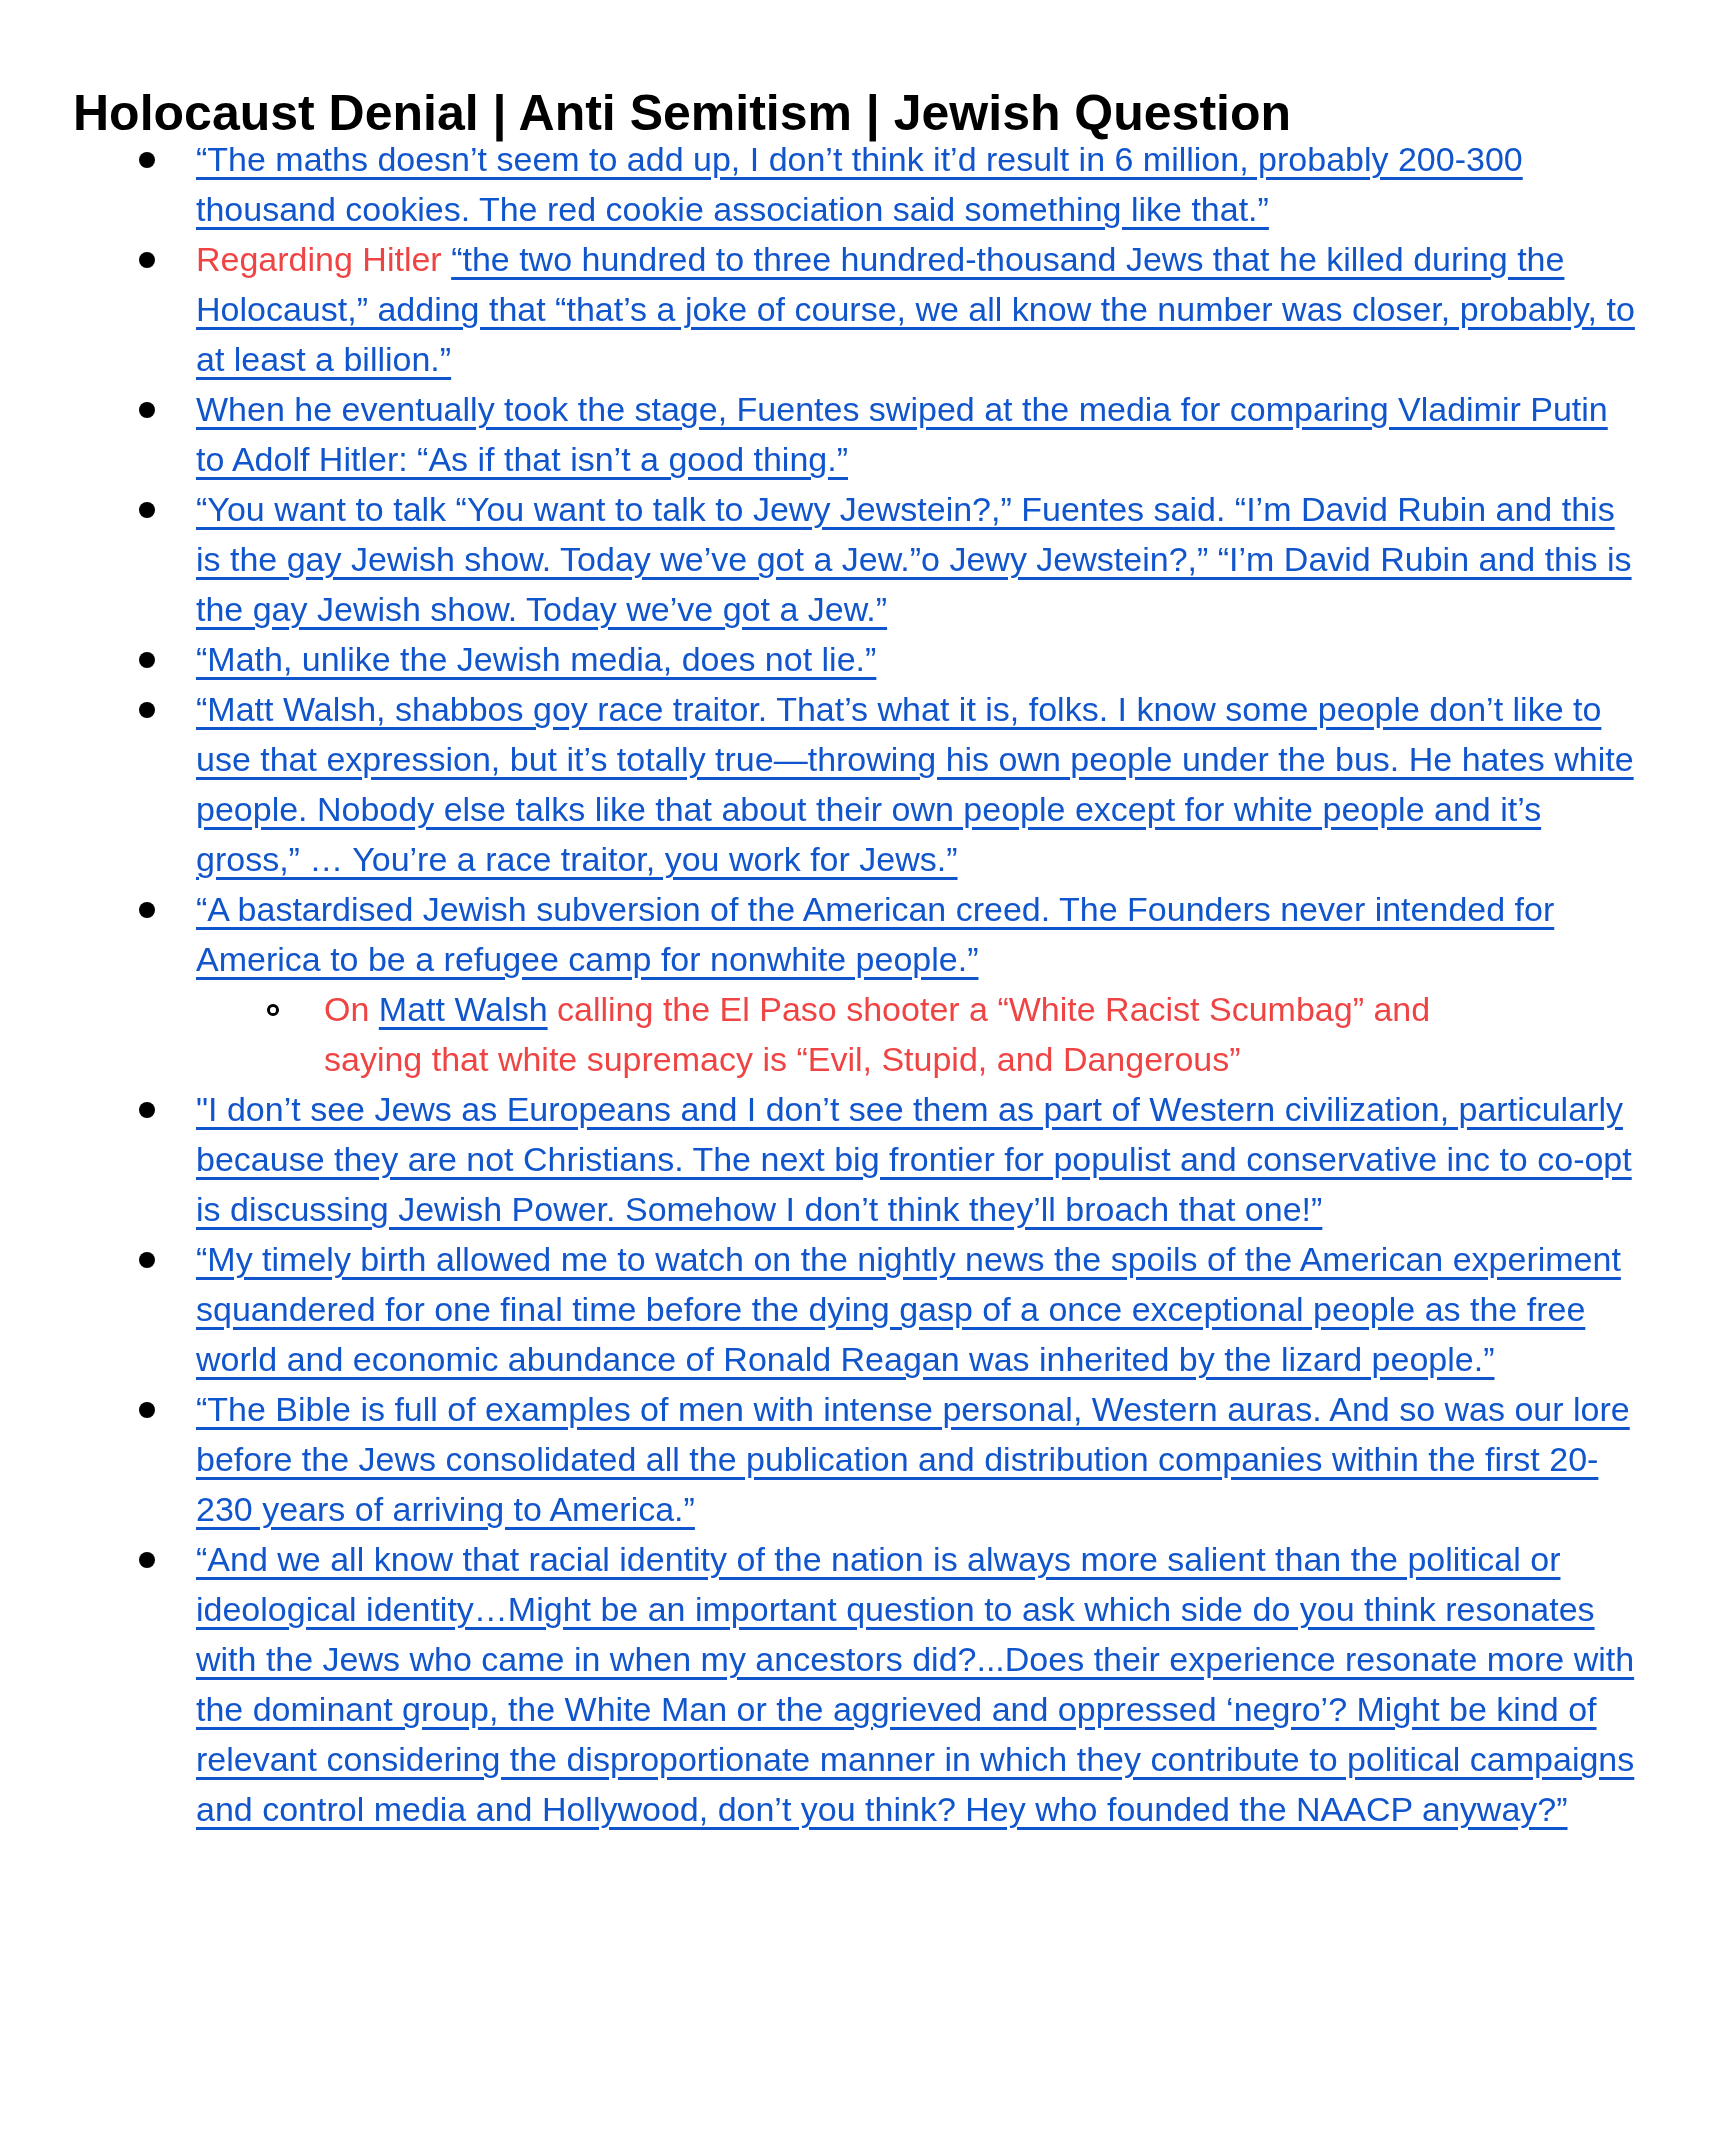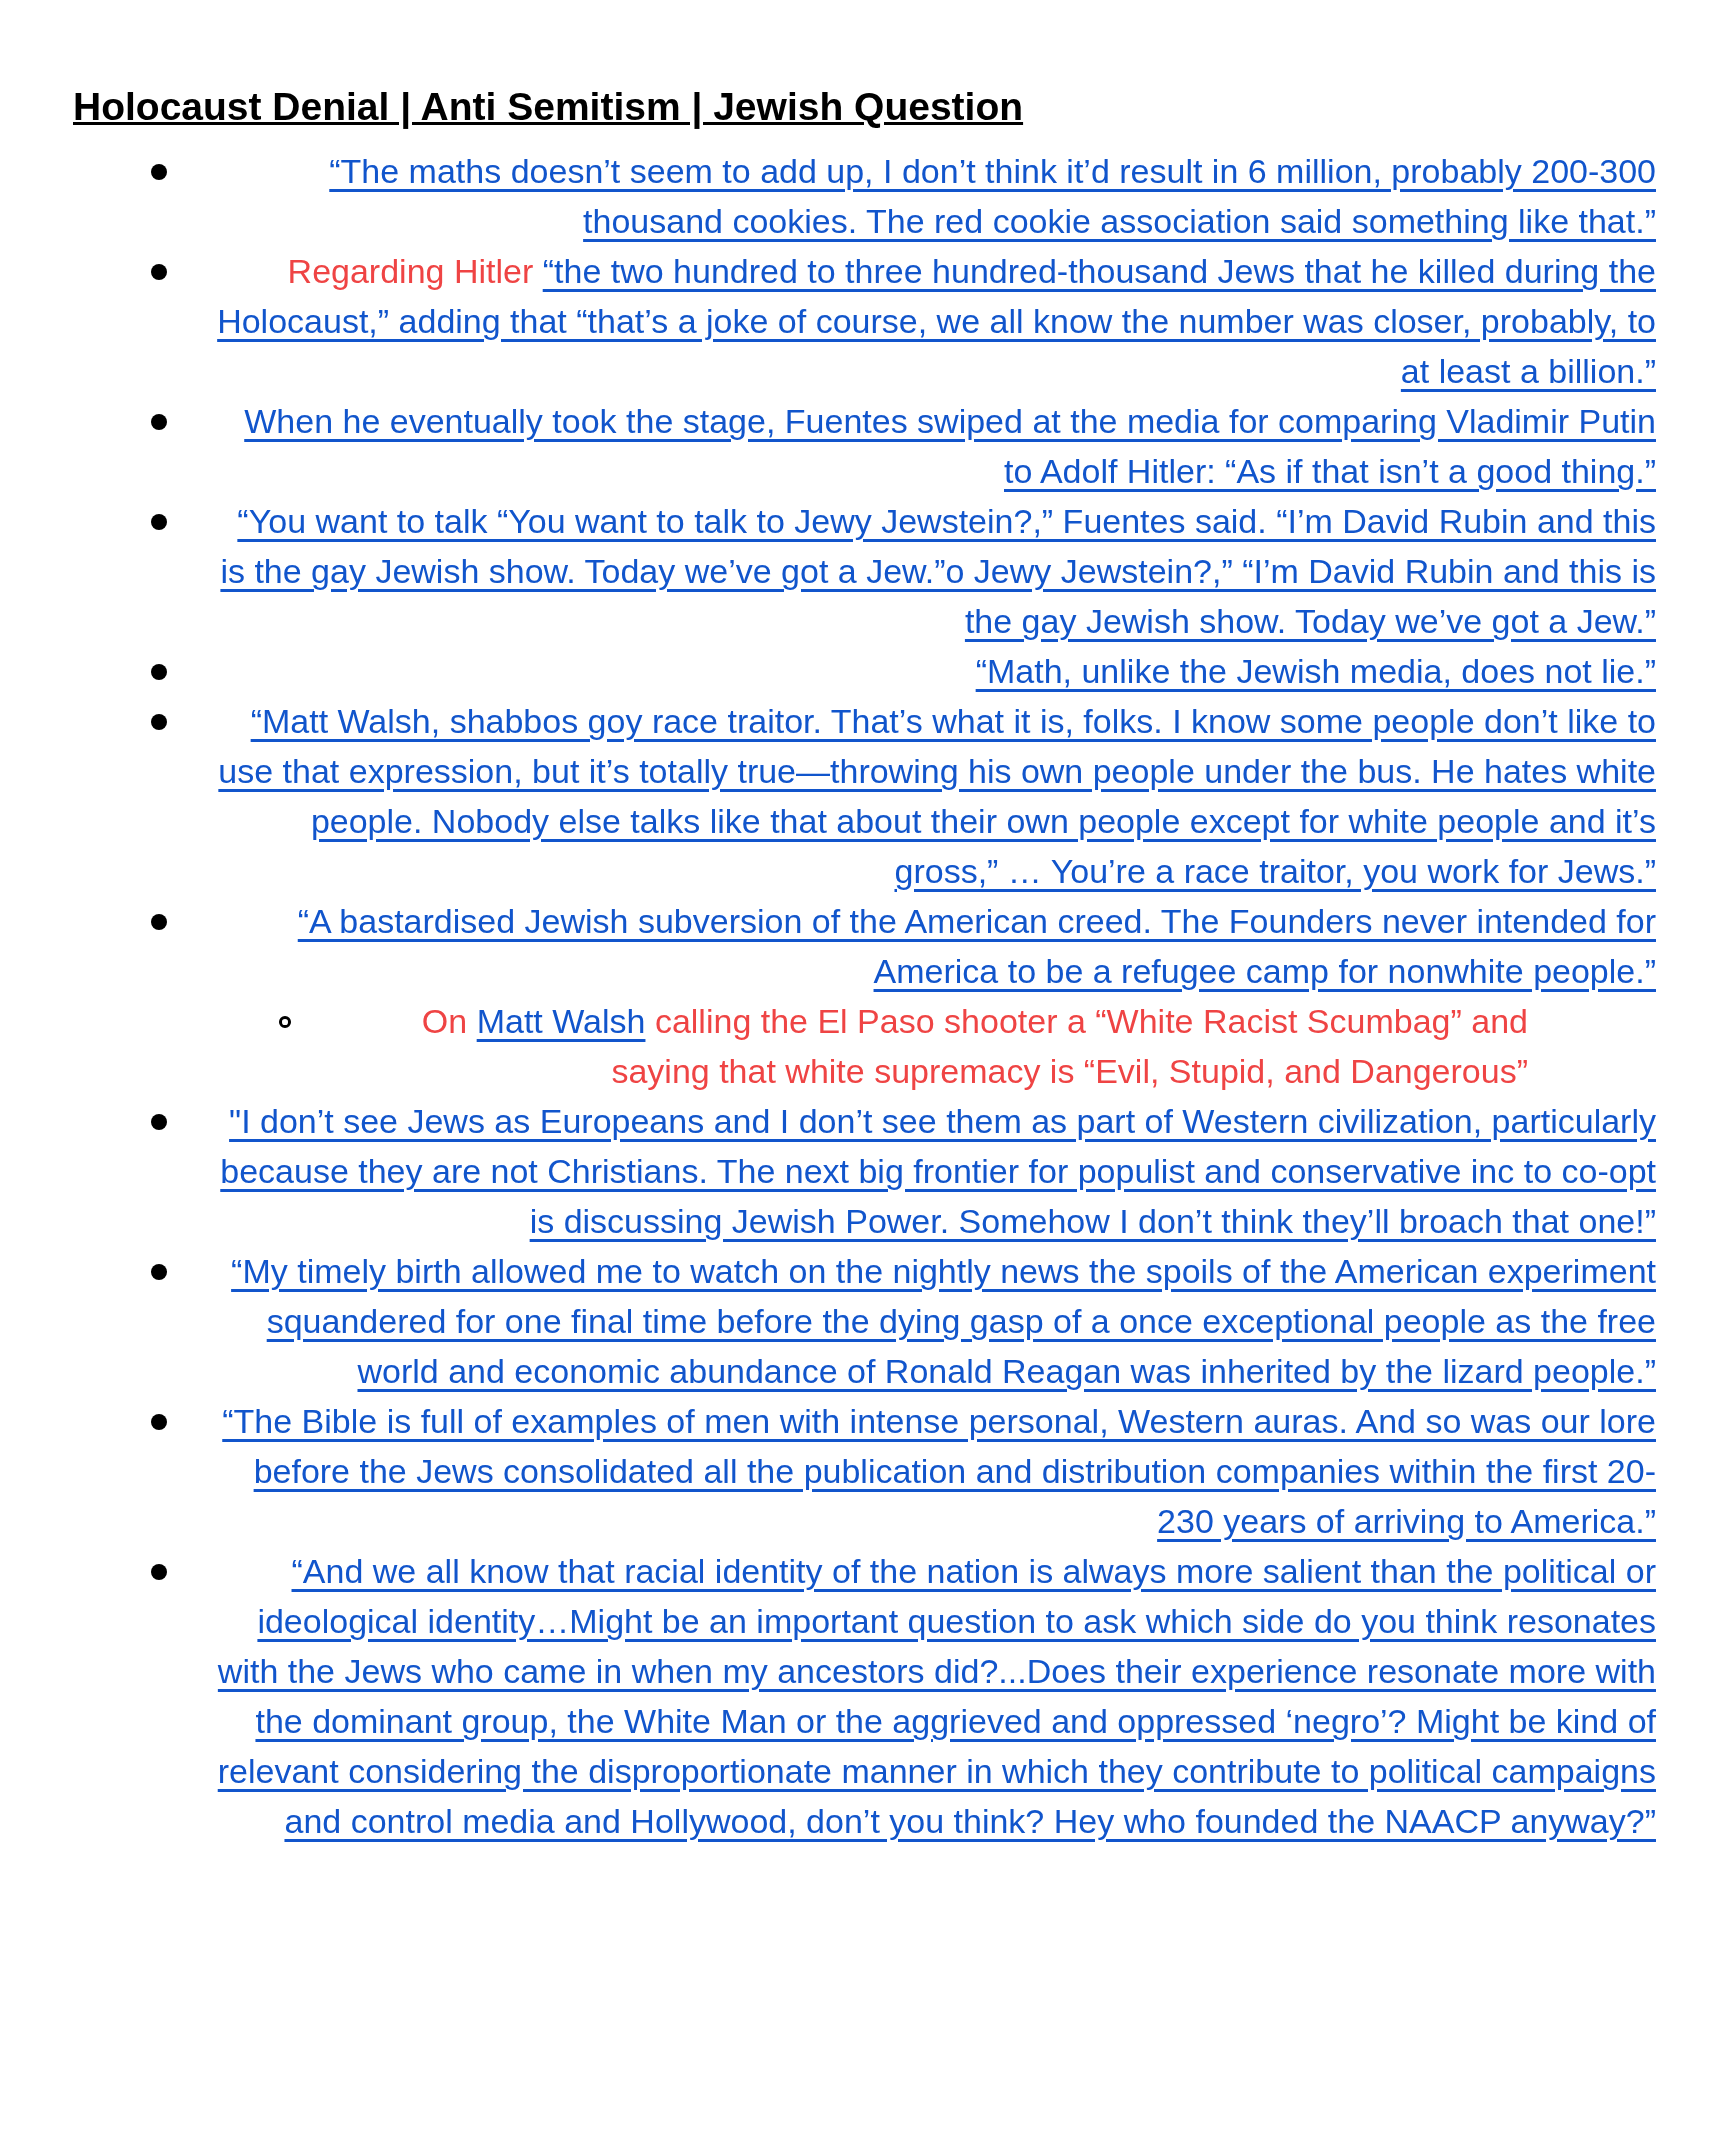--- a/index.html
+++ b/index.html
@@ -14,36 +14,34 @@
     width: 1721px;
     height: 2148px;
     background: #ffffff;
     overflow: hidden;
   }
   .doc-title {
     position: absolute;
     left: 73px;
     top: 86px;
     margin: 0;
-    font-size: 39px;
+    font-size: 50px;
     font-weight: 700;
     line-height: 1.1;
     letter-spacing: 0px;
     white-space: nowrap;
-    text-decoration: underline;
   }
   ul.quotes {
     position: absolute;
     left: 196px;
     top: 134px;
     width: 1448px;
-    margin: 12px;
+    margin: 0;
     padding: 0;
     list-style: none;
-    text-align: right;
   }
   li.item {
     position: relative;
     font-size: 34px;
     line-height: 50px;
     margin: 0;
     padding: 0;
   }
   li.item.l2 {
     margin-left: 128px;

